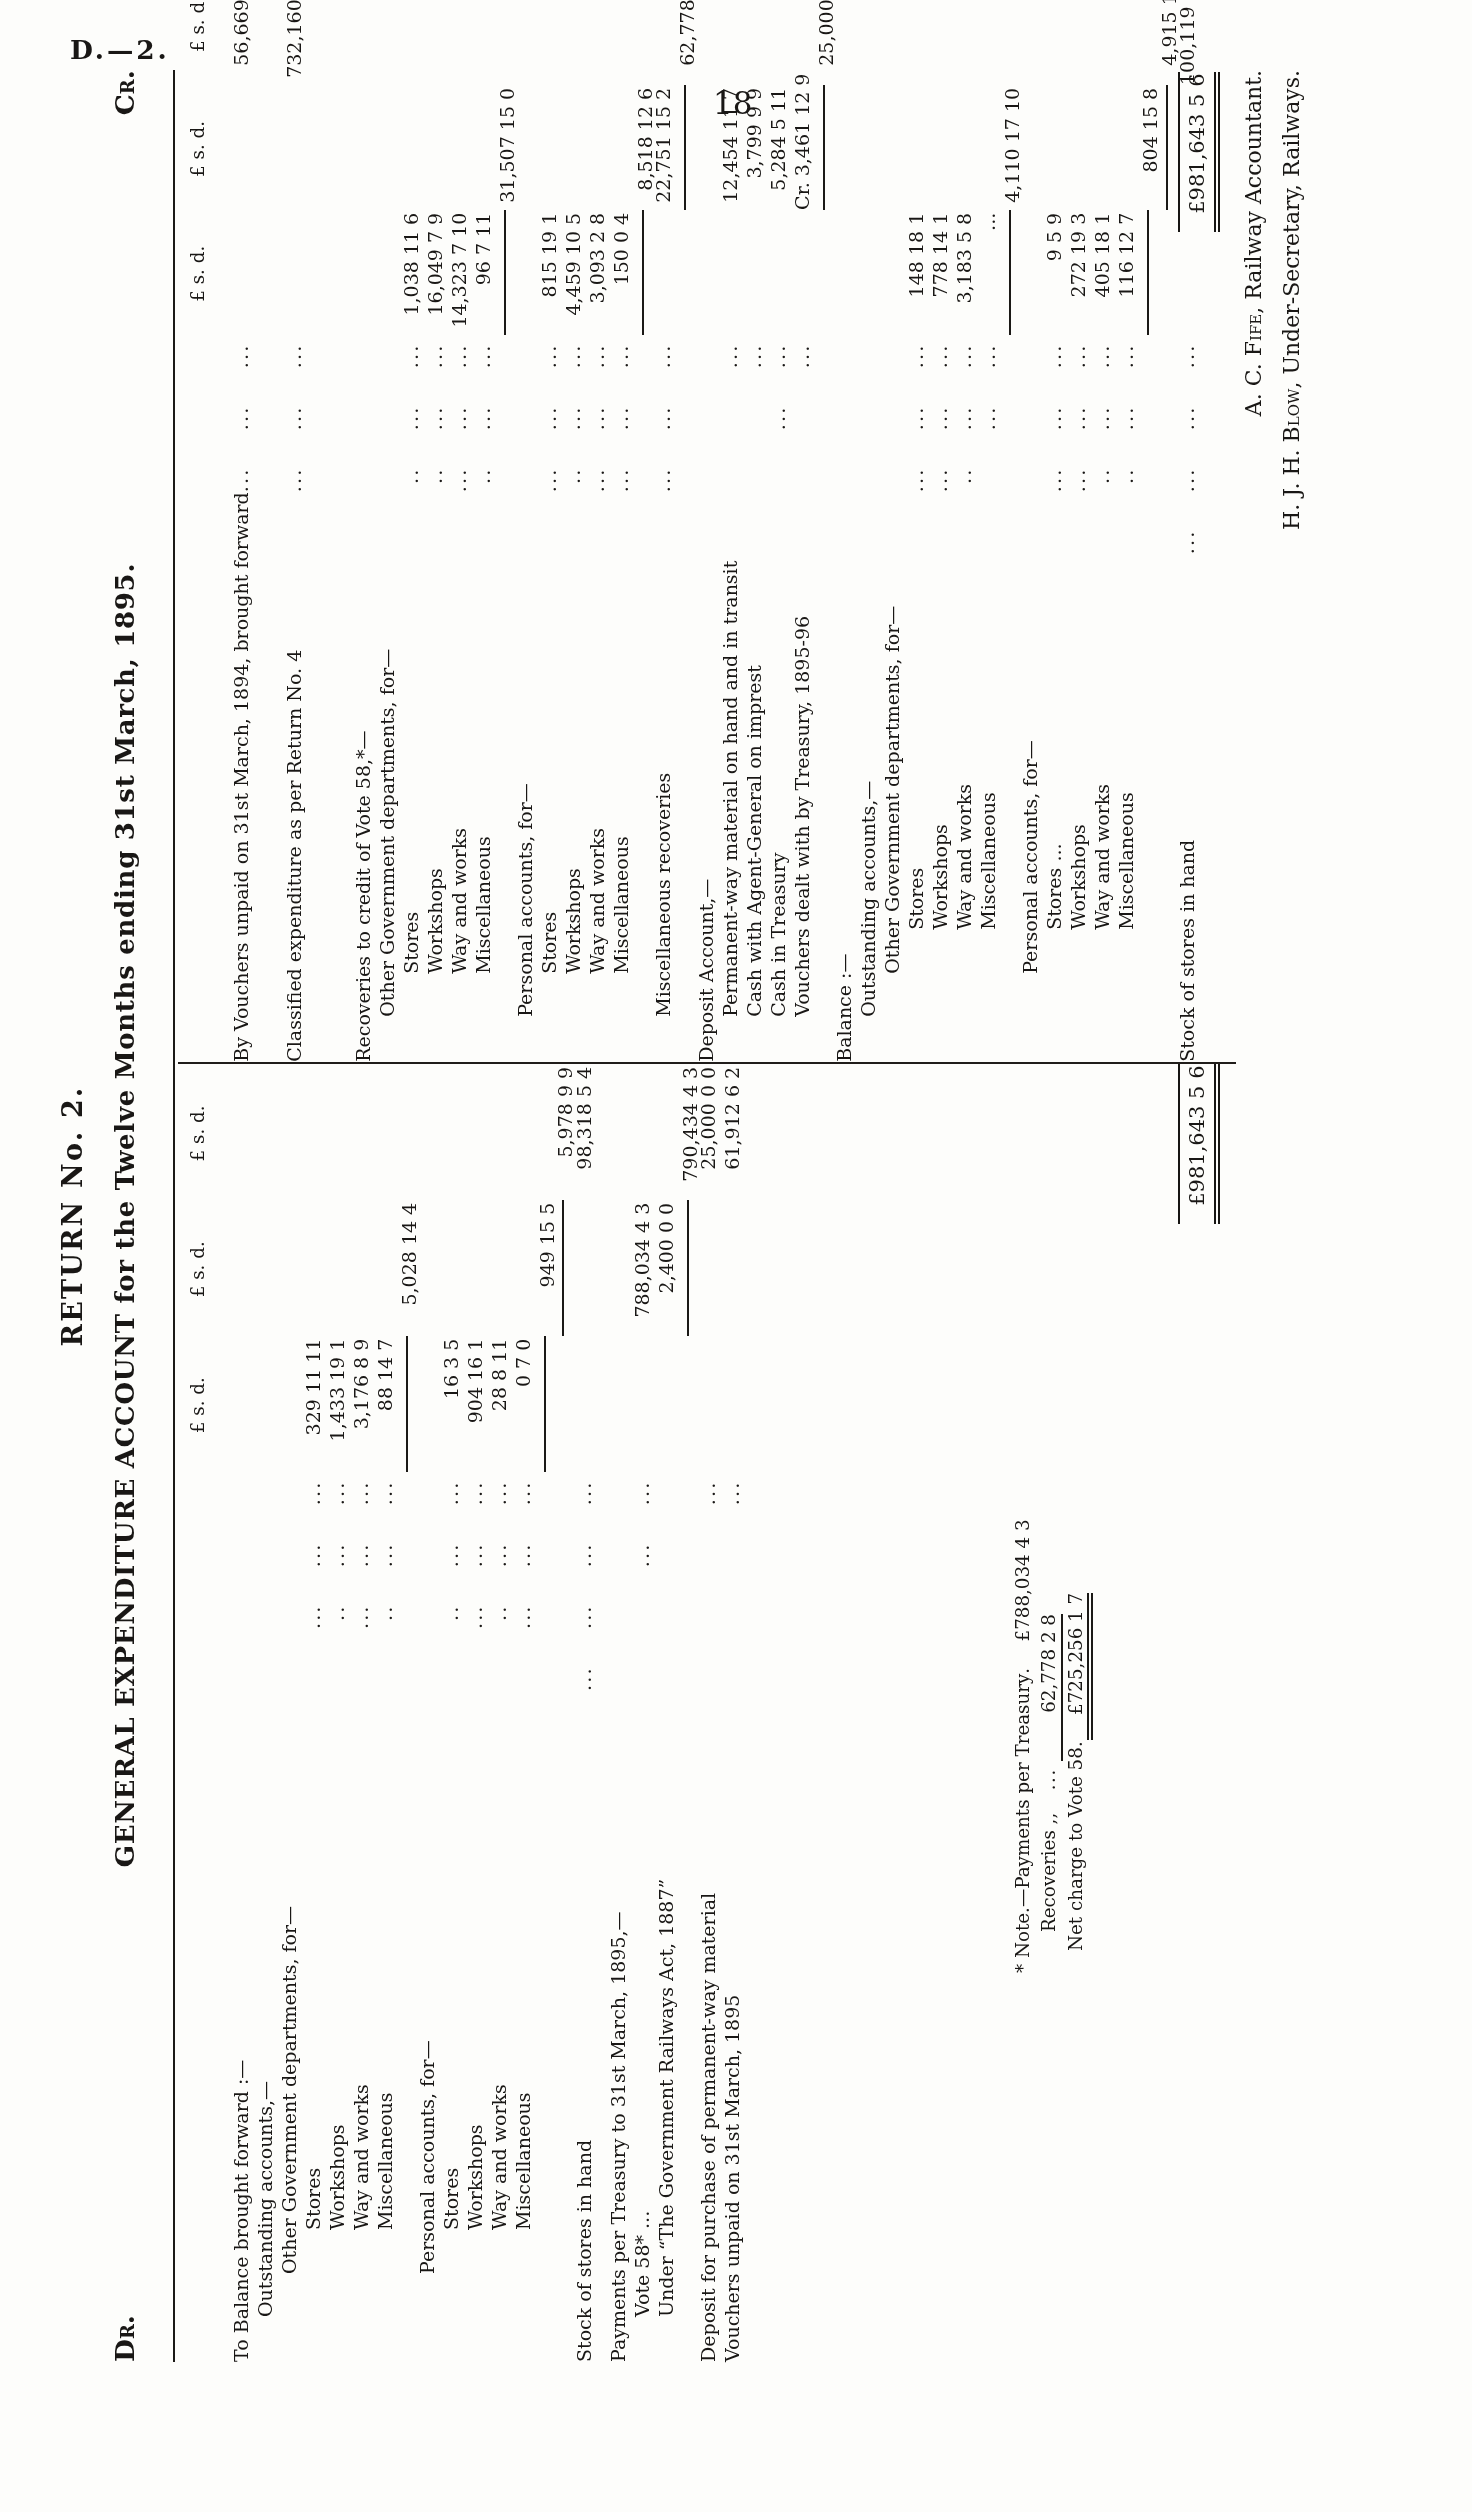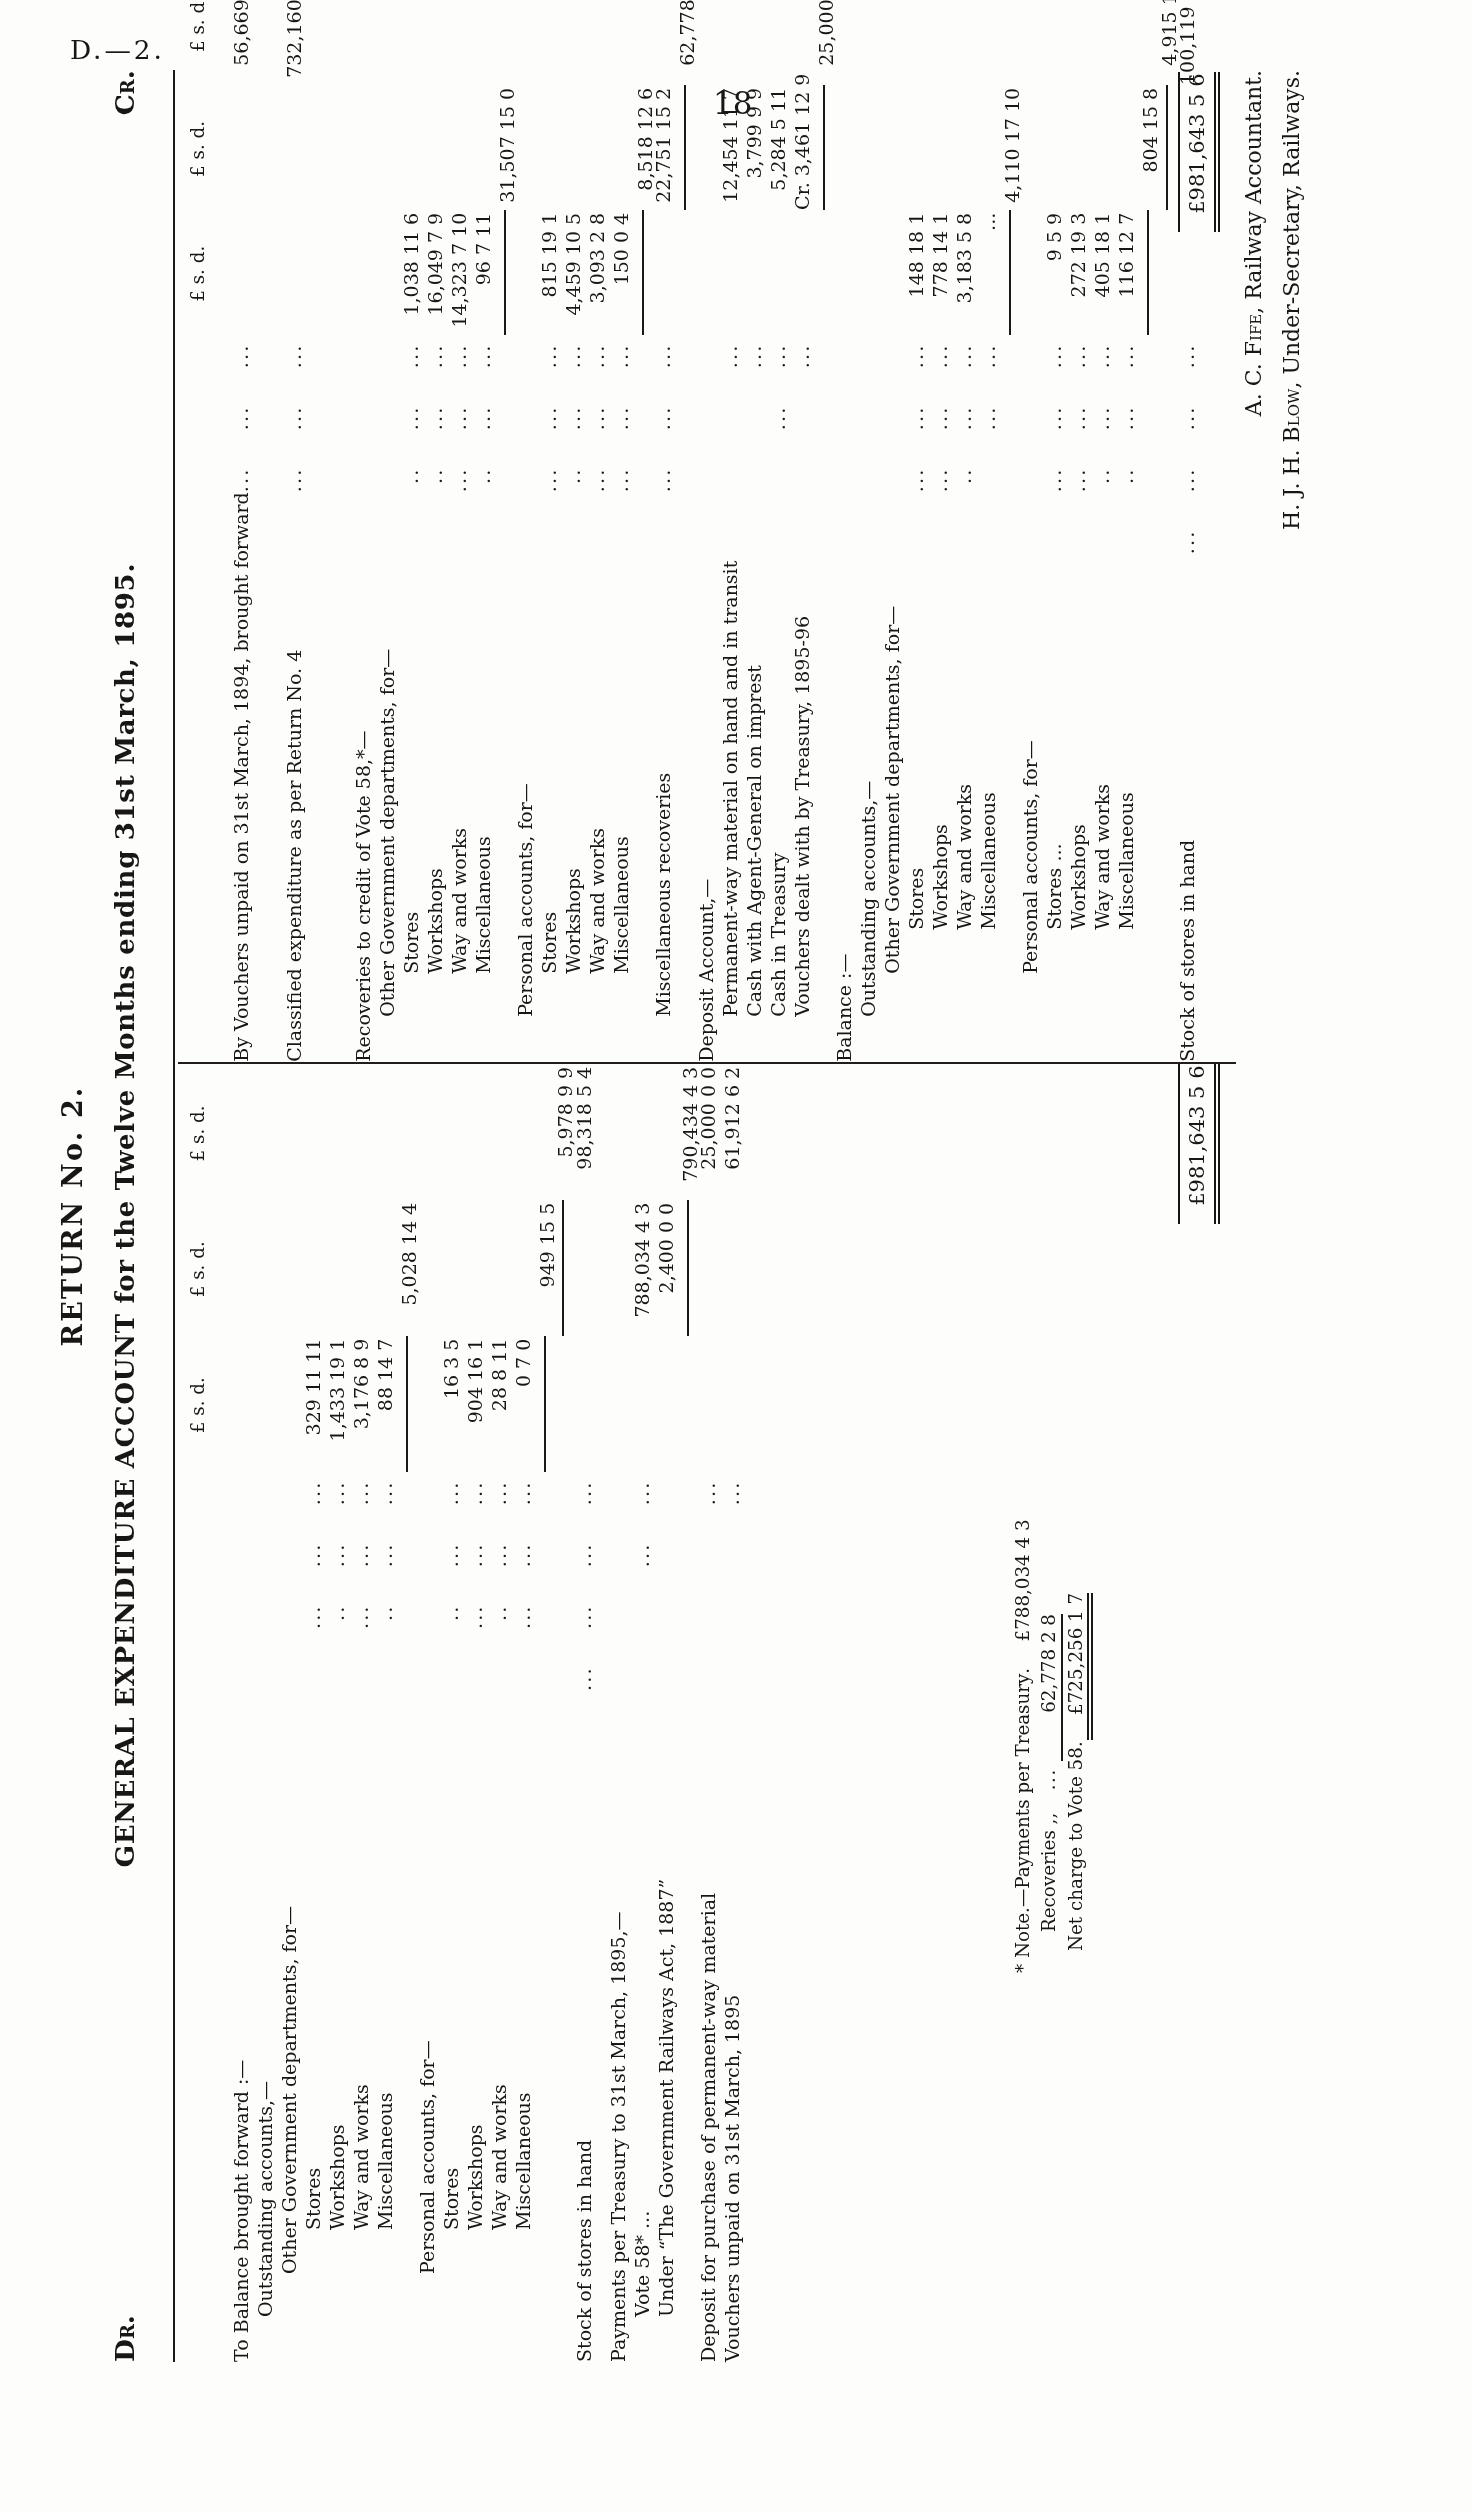--- a/index.html
+++ b/index.html
@@ -2,21 +2,21 @@
 <html style="font-size:11.7px"><head>
 <meta charset="utf-8">
 <style>
   html,body{margin:0;padding:0;background:#e8e8e4;}
   .page{position:relative;width:1473px;height:2512px;background:#fdfdfb;overflow:hidden;
         font-family:"DejaVu Serif","Liberation Serif",serif;color:#191715;}
   .sheet{position:absolute;left:0;top:0;width:2512px;height:1473px;background:#fdfdfb;
          transform:translateY(2512px) rotate(-90deg);transform-origin:0 0;}
   
   .corner{position:absolute;z-index:5;}
-  .dmark{left:70px;top:34px;font-size:26.4px;font-weight:normal;letter-spacing:2.9px;}
+  .dmark{left:70px;top:34px;font-size:26.4px;font-weight:bold;letter-spacing:2.9px;}
   .pnum{left:713px;top:85px;font-size:31px;}
   
   .return-no{position:absolute;top:57px;left:150px;right:70px;text-align:center;
              font-weight:bold;font-size:27px;letter-spacing:2.2px;}
   .titleline{position:absolute;top:109px;left:150px;right:70px;display:flex;align-items:baseline;}
   .sc{font-variant:small-caps;}
   .drcr{font-size:26.4px;font-weight:bold;}
   .gtitle{flex:1;text-align:center;font-weight:bold;font-size:26px;letter-spacing:0.7px;}
   .toprule{position:absolute;top:173px;left:150px;right:70px;border-top:2.2px solid #1b1916;}
   

